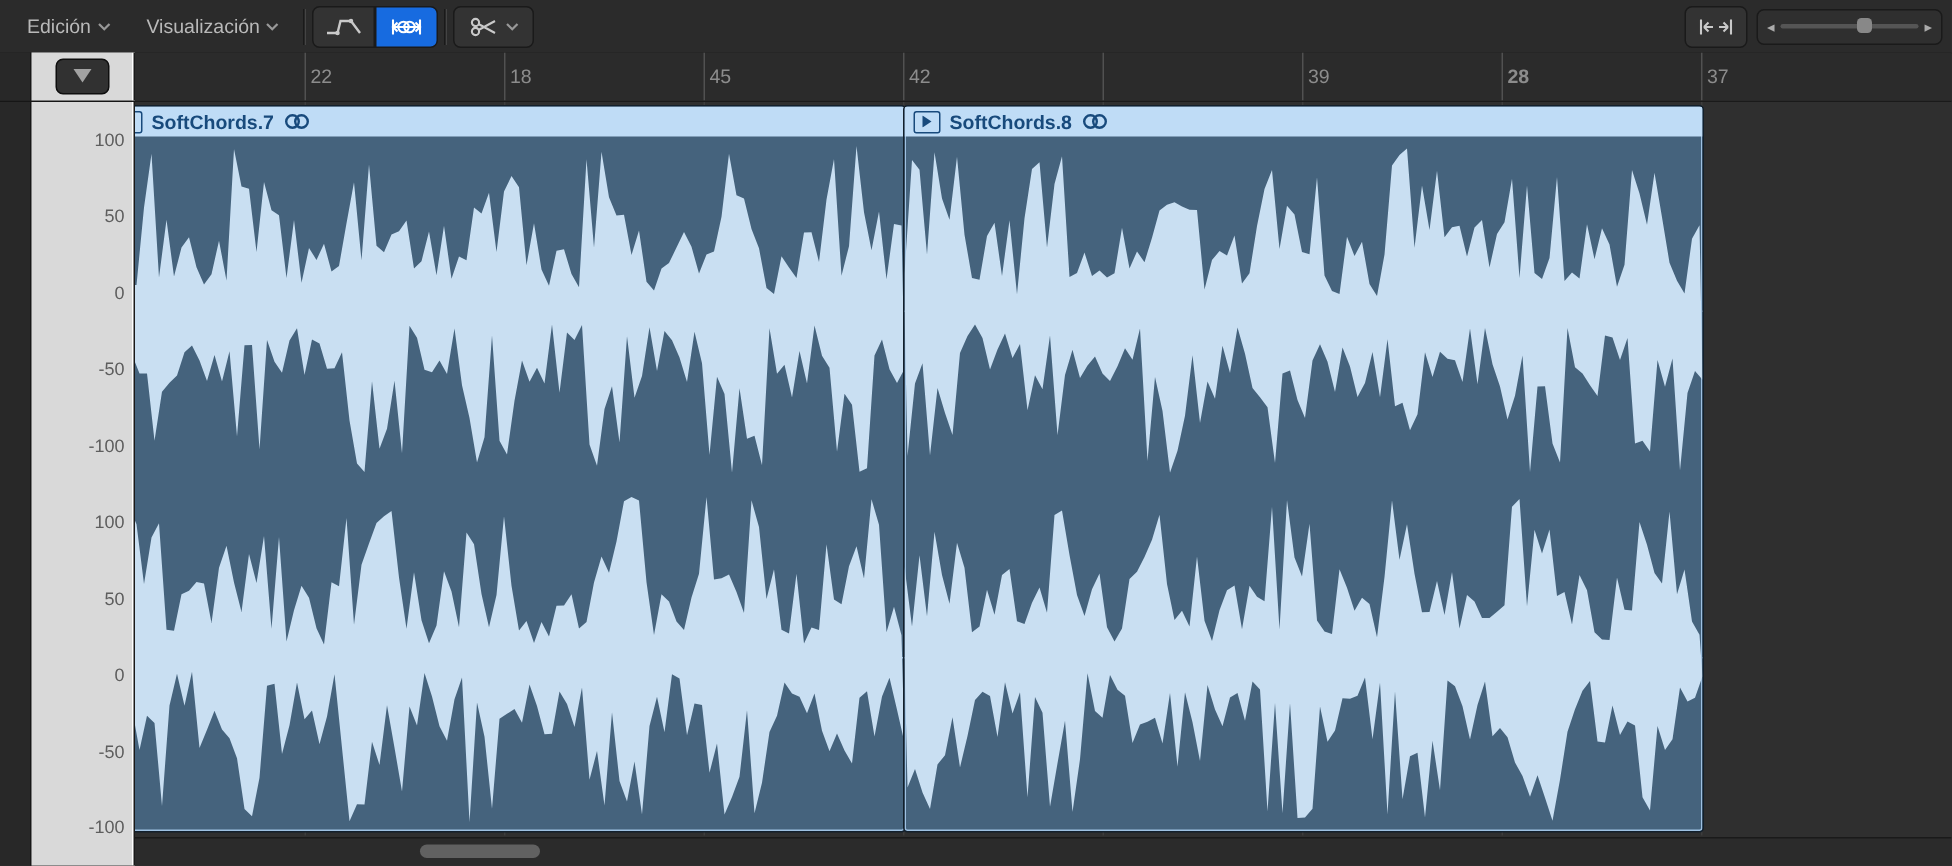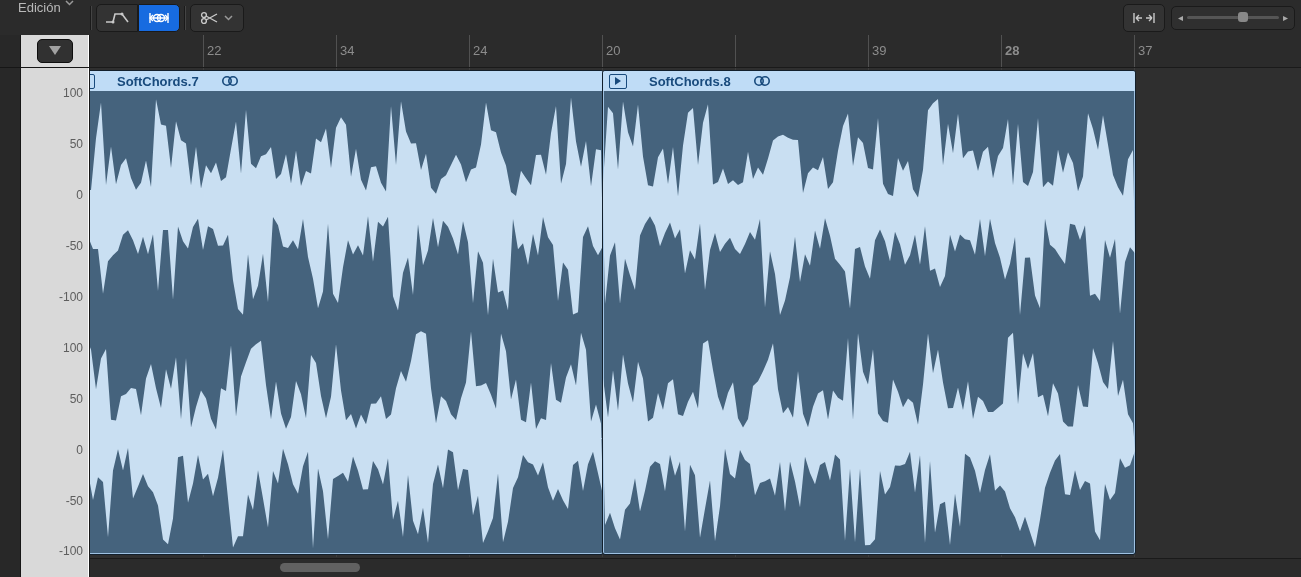--- a/index.html
+++ b/index.html
@@ -1,19 +1,19 @@
 <!DOCTYPE html>
 <html><head>
 <meta charset="utf-8">
 <style>
 html,body{margin:0;padding:0;width:1301px;height:577px;overflow:hidden;font-family:-apple-system,"Helvetica Neue",Arial,sans-serif;font-size:13px;color:#ccc}
 body{background:#343434}
 
 .toolbar{height:35px;background:#2b2b2b;display:flex;align-items:center;padding:0 6px;border-bottom:1px solid #1b1b1b}
-.menu-btn{color:#b9b9b9;padding:0 12px;height:100%;display:flex;gap:4px;cursor:pointer}
+.menu-btn{color:#b9b9b9;padding:0 12px;height:100%;display:flex;align-items:center;gap:4px;cursor:pointer}
 .tb-sep{display:inline-block;width:0;height:24px;border-left:1px solid #1a1a1a;border-right:1px solid #444;margin:0 4px}
 .tool-group{display:flex;align-items:center}
 .tool-btn{width:40px;height:26px;display:flex;align-items:center;justify-content:center;border:1px solid #1a1a1a;background:#333;color:#aaa}
 .tool-btn.active{background:#176be0;color:#fff}
 .tool-btn.left{border-radius:5px 0 0 5px}
 .tool-btn.right{border-radius:0 5px 5px 0}
 .tool-btn.solo{border-radius:5px}
 .tb-spacer{flex:1}
 .zoom-ctrl{width:110px;height:22px;background:#2f2f2f;border:1px solid #1a1a1a;border-radius:5px;display:flex;align-items:center;padding:0 6px;gap:4px}
 .zoom-ctrl .track{flex:1;height:3px;background:#555;border-radius:2px;position:relative}
@@ -29,38 +29,44 @@
 .ruler-area{flex:1;position:relative;background:#2b2b2b;overflow:hidden}
 .bar{position:absolute;top:0;height:100%;border-left:1px solid #515151}
 .bar-label{position:absolute;top:8px;font-size:13px;color:#8c8c8c}
 .body-row{flex:1;display:flex;min-height:0}
 .amp-labels{display:flex;flex-direction:column;justify-content:space-around;height:100%;padding-right:6px}
 .amp-labels span{text-align:right;color:#6f6f6f;font-size:12px}
 .track-area{flex:1;position:relative;background:#2f2f2f;overflow:hidden}
 .gridline{position:absolute;top:0;bottom:20px;border-left:1px solid #3d3d3d}
 
 .region{position:absolute;top:2px;bottom:22px;background:#45637d;border:1px solid #121f2b;box-shadow:inset 0 0 0 1px #9ec1e2;border-radius:3px;overflow:hidden}
-.region-header{height:20px;background:#bfdcf6;display:flex;align-items:center;padding:0 6px;gap:22px;color:#184a7c;font-weight:600;font-size:13px}
+.region-header{height:20px;background:#bfdcf6;display:flex;align-items:center;padding:0 6px;gap:6px;color:#184a7c;font-weight:600;font-size:13px}
 .play-chip{width:16px;height:13px;border:1px solid #184a7c;border-radius:2px;display:flex;align-items:center;justify-content:center}
 .region-body{position:absolute;top:20px;left:0;right:0;bottom:0}
 .ch{position:absolute;left:0;right:0;height:50%}
 .ch svg{position:absolute;inset:0}
 .ch .mid{position:absolute;left:0;right:0;top:50%;height:0;border-top:1px solid #9fbede}
 
 .h-scroll{position:absolute;left:0;right:0;bottom:0;height:18px;background:#2b2b2b;border-top:1px solid #1a1a1a}
 .h-thumb{position:absolute;top:4px;height:9px;border-radius:5px;background:#616161}
 
 .left-dim{position:absolute;top:0;left:0;width:88px;bottom:0;background:rgba(0,0,0,.15);pointer-events:none}
 </style>
 </head>
 <body>
 
 <div class="toolbar">
   <div class="menu-btn">
     <span>Edición</span>
+    <svg width="9" height="6">
+        <path d="M1 1l3.5 3.5L8 1" stroke="#999" fill="none" stroke-width="1.5"></path>
+      </svg>
+  </div>
+  <div class="menu-btn">
+    <span>Visualización</span>
     <svg width="9" height="6">
         <path d="M1 1l3.5 3.5L8 1" stroke="#999" fill="none" stroke-width="1.5"></path>
       </svg>
   </div>
   <span class="tb-sep"></span>
   <div class="tool-group">
     <div class="tool-btn left">
       <svg width="24" height="14">
           <path d="M1 11 L8 11 L10 3 L17 3 L23 11" stroke="#c9c9c9" fill="none" stroke-width="1.6"></path>
           <circle cx="8" cy="11" r="1.5" fill="#c9c9c9"></circle>
@@ -109,25 +115,25 @@
       <div class="catch-btn">
         <svg width="14" height="12">
             <path d="M1 1 L13 1 L7 10 Z" fill="#bfbfbf"></path>
           </svg>
       </div>
     </div>
     <div class="ruler-area" id="ruler-area">
         <div class="bar" style="left: 113px;"></div>
         <div class="bar-label" style="left: 117px;">22</div>
         <div class="bar" style="left: 246px;"></div>
-        <div class="bar-label" style="left: 250px;">34</div>
+        <div class="bar-label" style="left: 250px;">18</div>
         <div class="bar" style="left: 379px;"></div>
-        <div class="bar-label" style="left: 383px;">24</div>
+        <div class="bar-label" style="left: 383px;">45</div>
         <div class="bar" style="left: 512px;"></div>
-        <div class="bar-label" style="left: 516px;">20</div>
+        <div class="bar-label" style="left: 516px;">42</div>
         <div class="bar" style="left: 645px;"></div>
         <div class="bar-label" style="left: 659px; margin-top: 32px;">26</div>
         <div class="bar" style="left: 778px;"></div>
         <div class="bar-label" style="left: 782px;">39</div>
         <div class="bar" style="left: 911px;"></div>
         <div class="bar-label" style="left: 915px; font-weight: bold;">28</div>
         <div class="bar" style="left: 1044px;"></div>
         <div class="bar-label" style="left: 1048px;">37</div>
       </div>
   </div>

